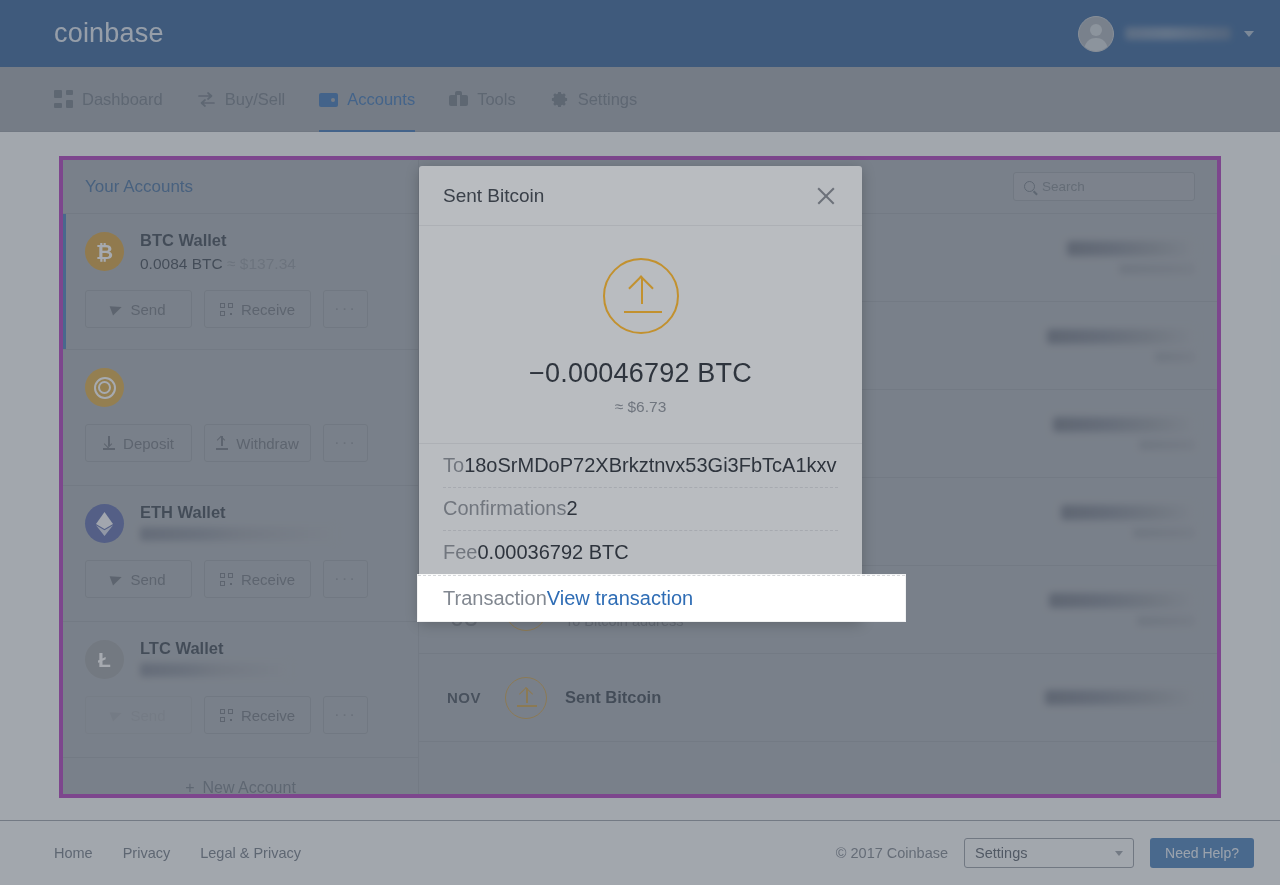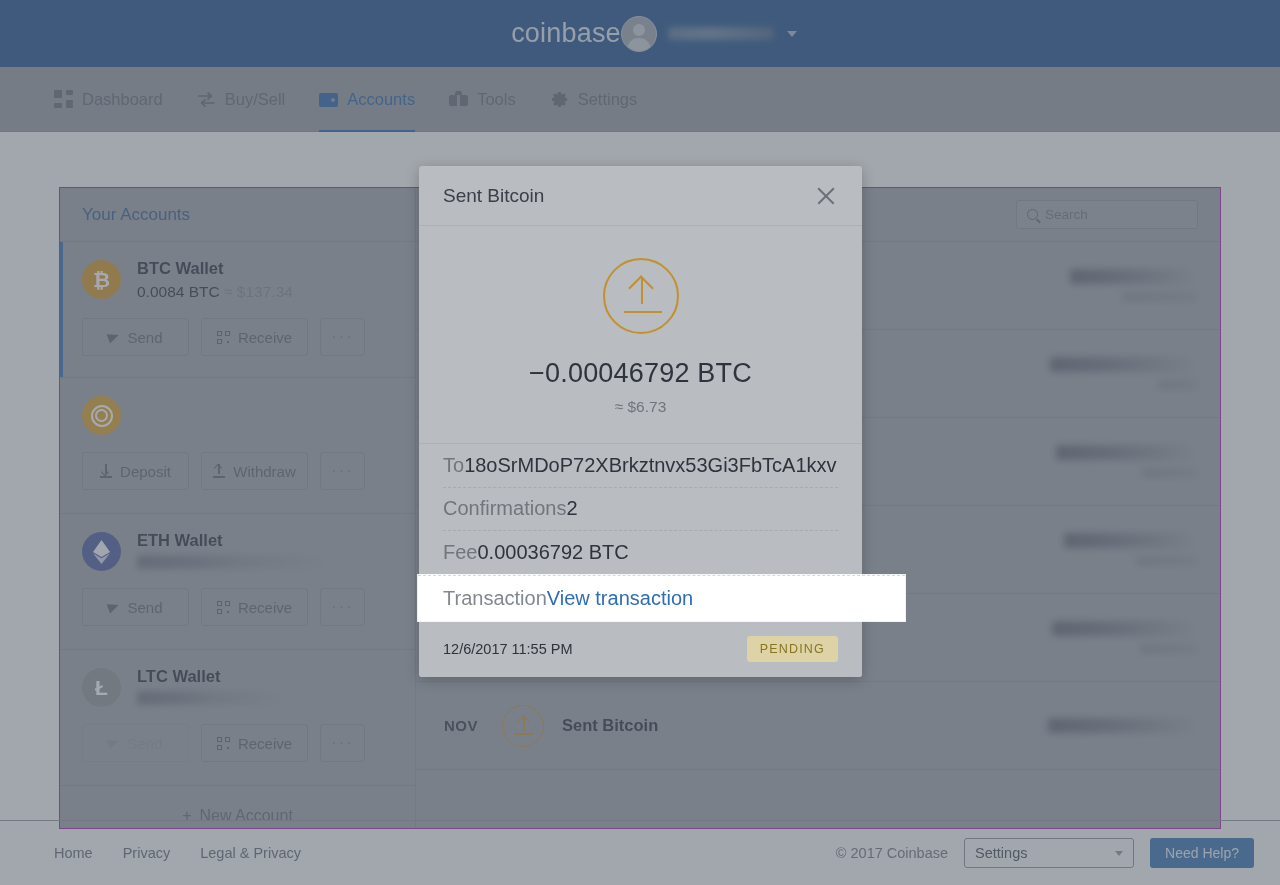--- a/index.html
+++ b/index.html
@@ -9,21 +9,21 @@
     background: #ffffff;
     overflow: hidden;
   }
 
   
   #page { position: absolute; inset: 0; background: #f5f7f9; }
 
   
   .topbar {
     height: 67px; background: #154A8A;
-    display: flex; align-items: center; justify-content: center;
+    display: flex; align-items: center; justify-content: space-between;
     padding: 0 26px 0 54px;
   }
   .brand {
     color: #dbe4ee; font-size: 27px; letter-spacing: .2px; font-weight: 400;
   }
   .user-area { display: flex; align-items: center; gap: 11px; }
   .avatar {
     width: 36px; height: 36px; border-radius: 50%;
     background: #9aa3ad; position: relative; overflow: hidden;
     border: 1px solid #b9c0c8;
@@ -88,22 +88,22 @@
 
   
   .ic-tools i { position:absolute; background:#5c6673; }
   .ic-tools i:nth-child(1){ left:0; top:5px; width:19px; height:11px; border-radius:2px; }
   .ic-tools i:nth-child(2){ left:6px; top:1px; width:7px; height:4px; border-radius:2px 2px 0 0; }
   .ic-tools i:nth-child(3){ left:8px; top:5px; width:3px; height:11px; background:#9097a0; }
 
   
   .content { padding: 24px 59px 0; }
   .panels {
-    display: flex; border: 1px solid #a21caf;
-    background: #9aa0a8; height: 642px; overflow: hidden; margin-top: 31px;
+    display: flex; border: 4px solid #a21caf;
+    background: #9aa0a8; height: 642px; overflow: hidden;
   }
   .left-panel { width: 356px; border-right: 1px solid #8b929b; }
   .right-panel { flex: 1; }
 
   .panel-head {
     height: 54px; display: flex; align-items: center;
     padding: 0 22px; border-bottom: 1px solid #8b929b;
   }
   .panel-title { color: #29598f; font-size: 17px; }
 
@@ -665,17 +665,13 @@
     <div class="m-row">
       <span class="m-label">Fee</span>
       <span class="m-value">0.00036792 BTC</span>
     </div>
     <div class="m-row highlight">
       <span class="m-label">Transaction</span>
       <span class="link">View transaction</span>
     </div>
   </div>
 
-  <div class="m-foot">
-    <span class="m-date">12/6/2017 11:55 PM</span>
-    <span class="badge">PENDING</span>
-  </div>
 </div>
 
 </body></html>

